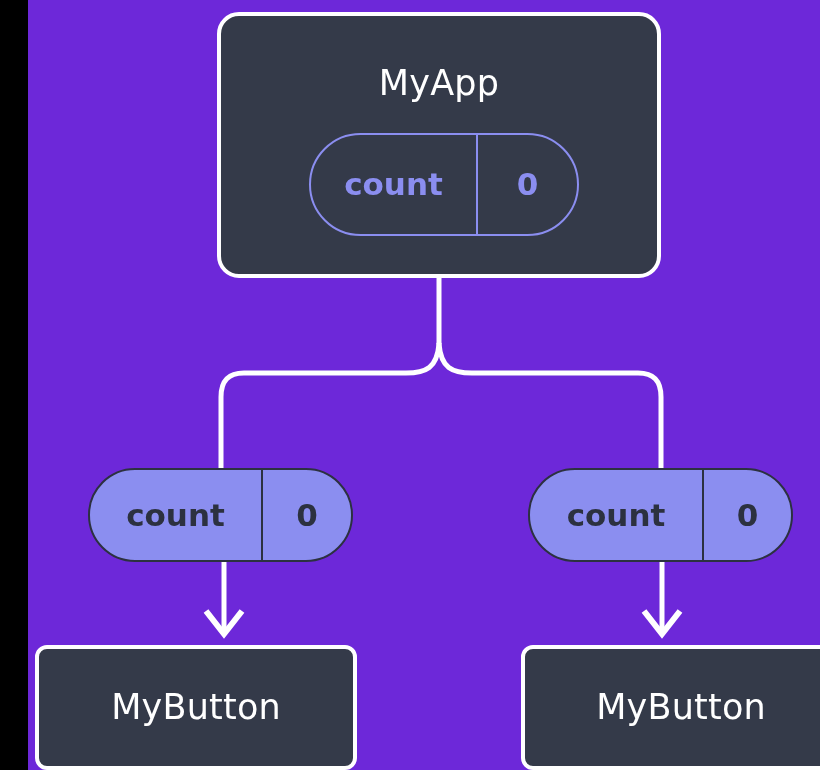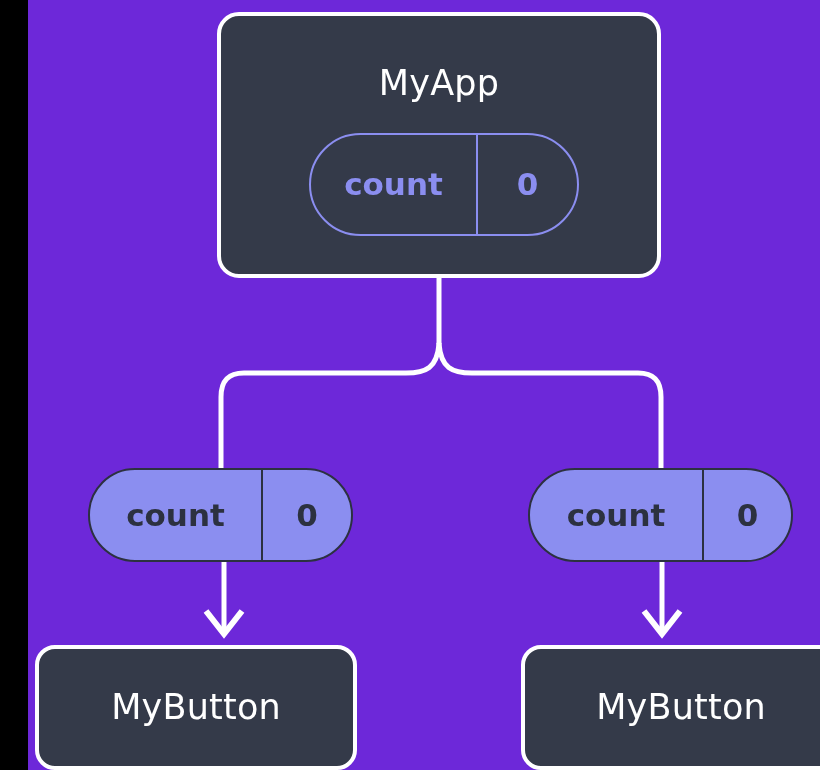--- a/index.html
+++ b/index.html
@@ -54,20 +54,21 @@
     top: 12px;
     width: 444px;
     height: 266px;
     border-radius: 22px;
     padding-top: 50px;
   }
 
   
   .btn-box {
     justify-content: center;
+    border-radius: 12px;
   }
   #node-mybutton-left {
     left: 7px;
     top: 645px;
     width: 322px;
     height: 125px;
   }
   #node-mybutton-right {
     left: 493px;
     top: 645px;

